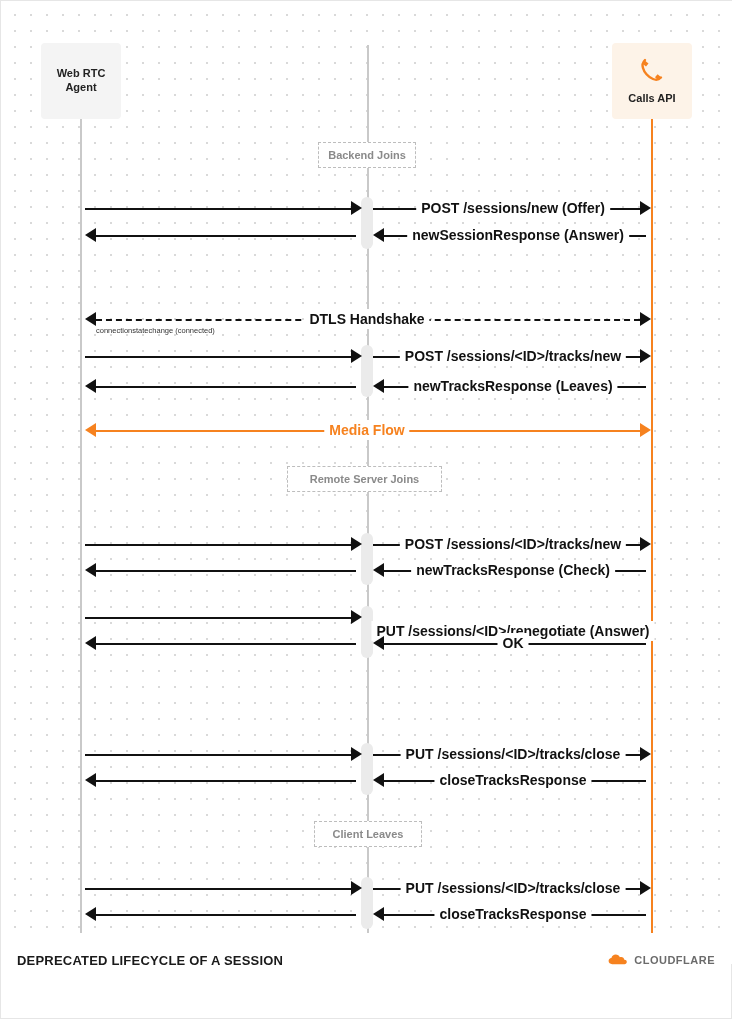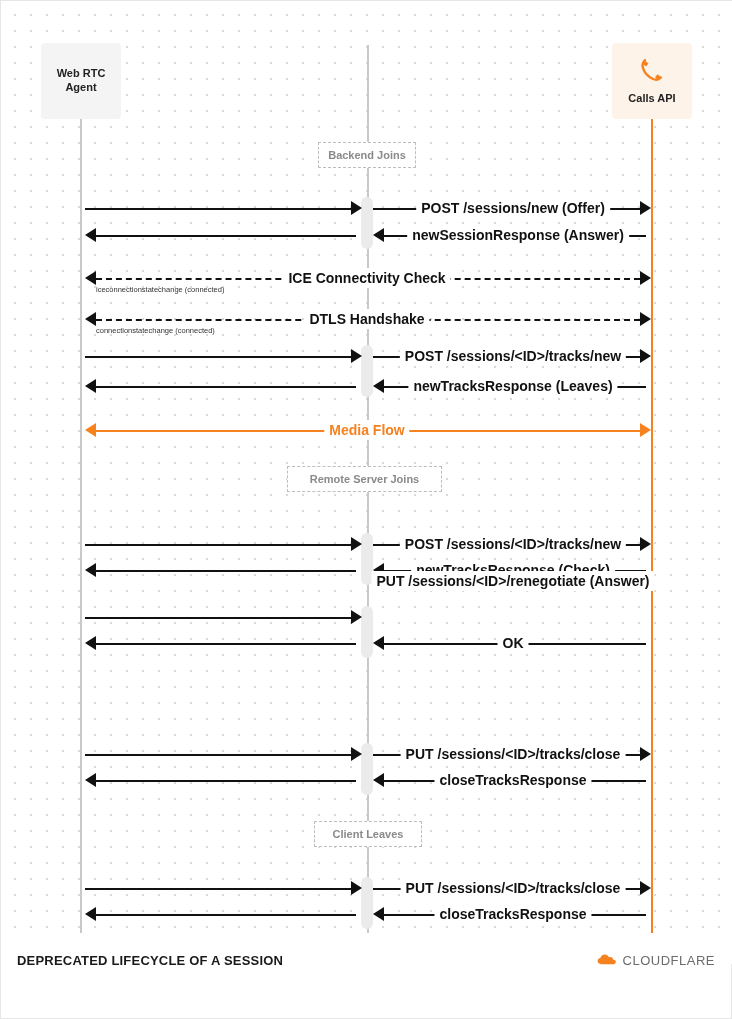--- a/index.html
+++ b/index.html
@@ -177,22 +177,22 @@
     font-weight: bold;
     color: #1a1a1a;
     letter-spacing: 0.2px;
   }
   #brand {
     display: flex;
     align-items: center;
     gap: 5px;
   }
   #brand-text {
-    font-size: 13px;
-    font-weight: normal;
+    font-size: 11px;
+    font-weight: bold;
     color: #6b6b6b;
     letter-spacing: 0.5px;
   }
 </style>
 </head>
 <body>
 
 <div id="page">
   <div id="canvas">
 
@@ -241,27 +241,20 @@
       <div class="line" style="left:95px; width:260px;"></div>
       <div class="arrowhead left" style="left:84px;"></div>
     </div>
 
     <div class="msg" style="left:0; top:224px; width:732px;">
       <div class="line" style="left:383px; width:262px;"></div>
       <div class="arrowhead left" style="left:372px;"></div>
       <div class="msg-label" style="left:517px;">newSessionResponse (Answer)</div>
     </div>
 
-    <div class="msg" style="left:0; top:267px; width:732px;">
-      <div class="line dashed" style="left:95px; width:544px;"></div>
-      <div class="arrowhead left" style="left:84px;"></div>
-      <div class="arrowhead right" style="left:639px;"></div>
-      <div class="msg-label" style="left:366px;">ICE Connectivity Check</div>
-      <div class="sub-label" style="left:95px; top:17px;">iceconnectionstatechange (connected)</div>
-    </div>
 
     <div class="msg" style="left:0; top:308px; width:732px;">
       <div class="line dashed" style="left:95px; width:544px;"></div>
       <div class="arrowhead left" style="left:84px;"></div>
       <div class="arrowhead right" style="left:639px;"></div>
       <div class="msg-label" style="left:366px;text-align:center;">DTLS Handshake</div>
       <div class="sub-label" style="left:95px; top:17px;">connectionstatechange (connected)</div>
     </div>
 
     <div class="msg" style="left:0; top:345px; width:732px;">
@@ -312,21 +305,21 @@
     <div class="msg" style="left:0; top:559px; width:732px;">
       <div class="line" style="left:383px; width:262px;"></div>
       <div class="arrowhead left" style="left:372px;"></div>
       <div class="msg-label" style="left:512px;">newTracksResponse (Check)</div>
     </div>
 
     <div class="msg" style="left:0; top:606px; width:732px;">
       <div class="line" style="left:84px; width:266px;"></div>
       <div class="arrowhead right" style="left:350px;"></div>
     </div>
-    <div class="msg" style="left:0; top:570px; width:640px;">
+    <div class="msg" style="left:0; top:620px; width:640px;">
       <div class="line" style="left:372px; width:267px;"></div>
       <div class="arrowhead right" style="left:639px;"></div>
       <div class="msg-label" style="left:512px;">PUT /sessions/&lt;ID&gt;/renegotiate (Answer)</div>
     </div>
 
     <div class="msg" style="left:0; top:632px; width:732px;">
       <div class="line" style="left:95px; width:260px;"></div>
       <div class="arrowhead left" style="left:84px;"></div>
     </div>
     <div class="msg" style="left:0; top:632px; width:732px;">

